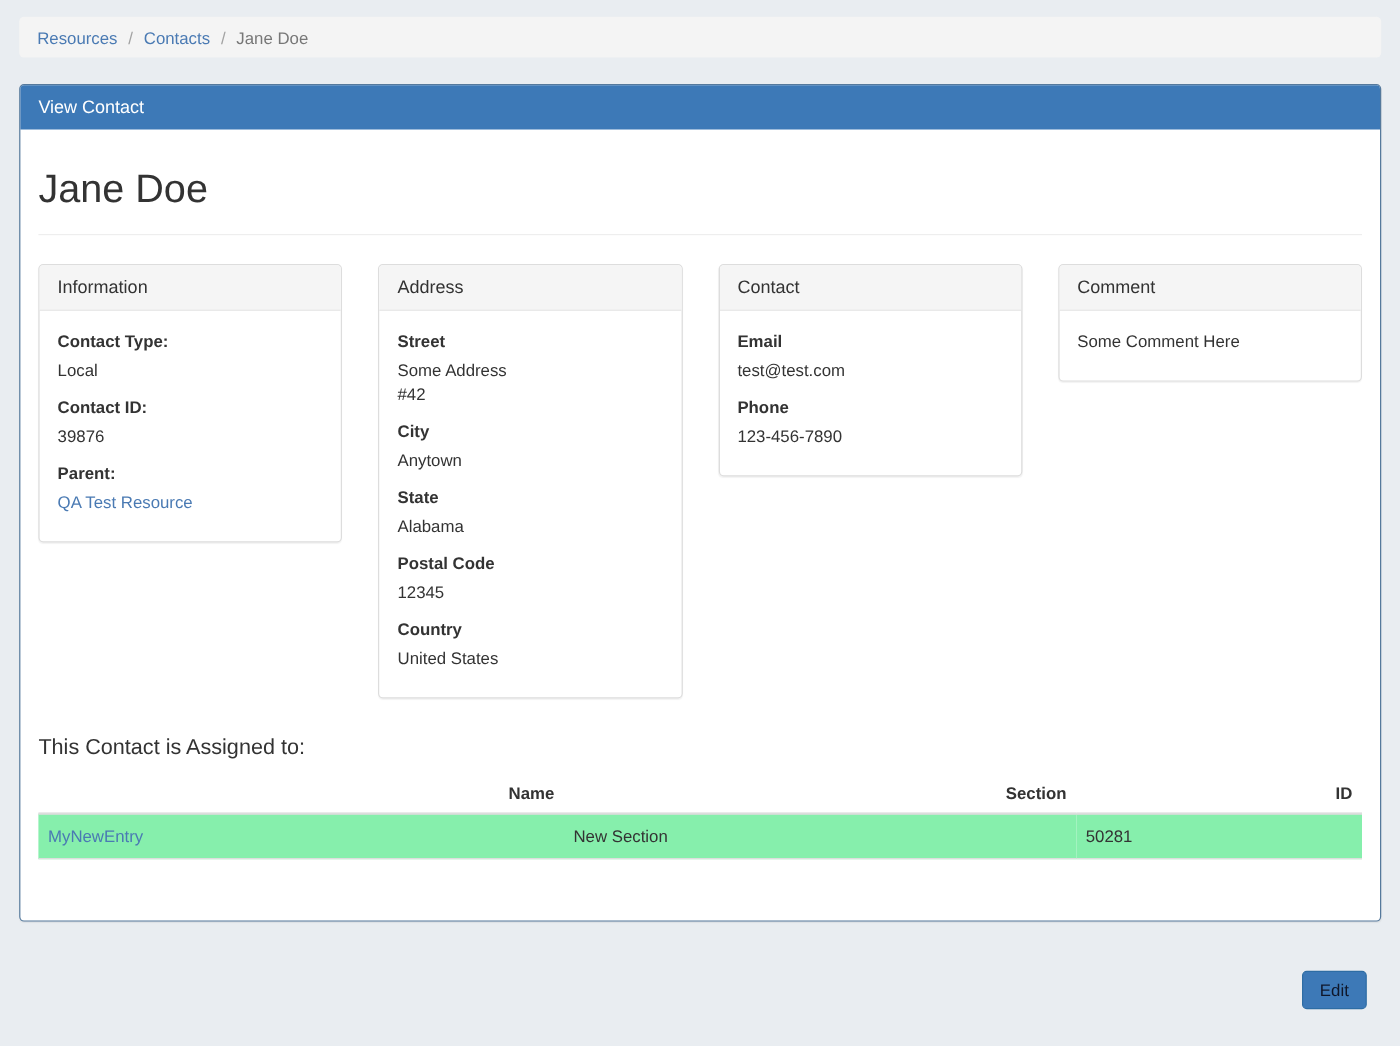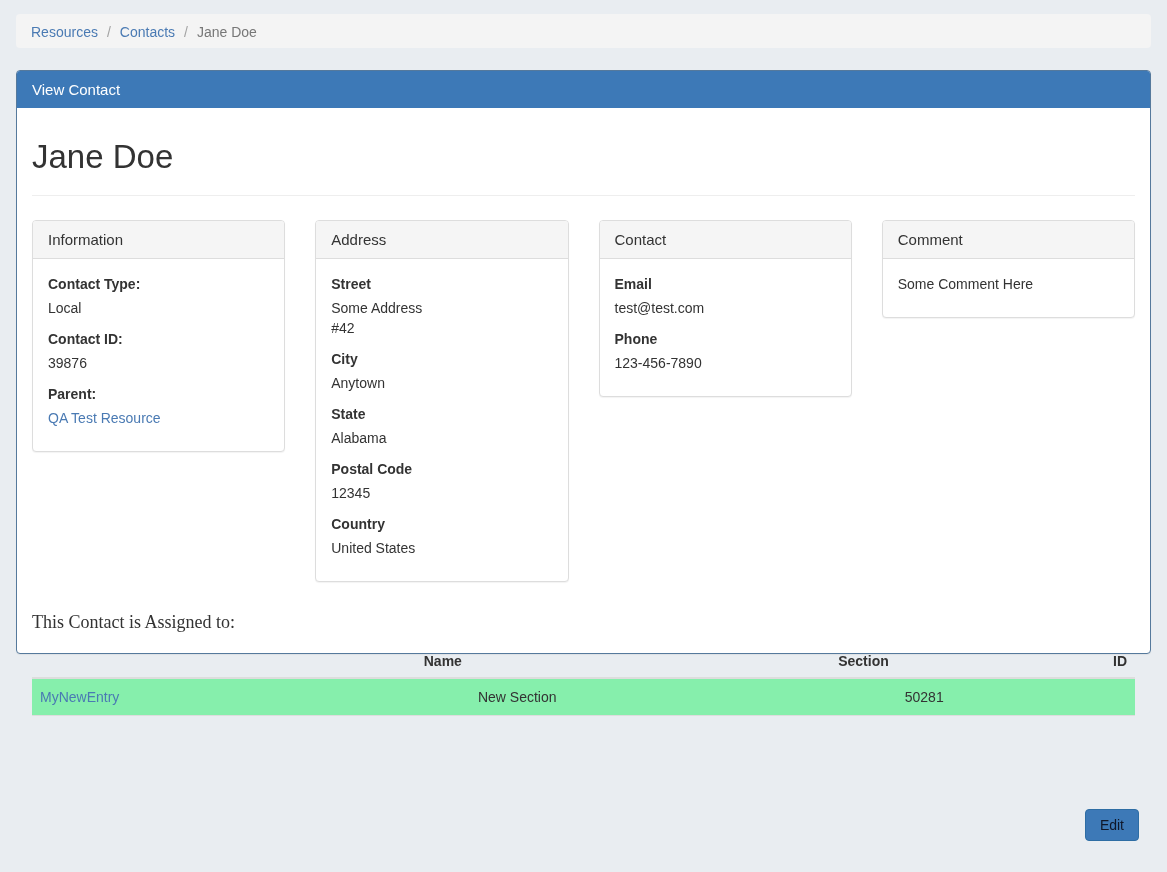--- a/index.html
+++ b/index.html
@@ -32,21 +32,21 @@
     cursor: pointer;
   }
   .breadcrumb .sep { color: #a3a3a3; margin: 0 9px; }
   .breadcrumb .current { color: #777; }
 
   
   .main-panel {
     background: #fff;
     border: 1px solid #55799c;
     border-radius: 4px;
-    height: 584px;
+    height: 698px;
     box-shadow: 0 1px 1px rgba(0,0,0,0.05);
   }
   .main-panel-header {
     background: #3d79b7;
     color: #fff;
     font-size: 15px;
     height: 37px;
     padding: 0 15px;
     line-height: 37px;
     border-radius: 3px 3px 0 0;
@@ -110,21 +110,20 @@
     text-decoration: none;
     cursor: pointer;
   }
 
   
   .assigned-heading {
     font-size: 18px;
     font-weight: 400;
     color: #333;
     margin: 30px 0 12px;
-    font-family: Liberation Serif, serif;
   }
   table.assigned-table {
     width: 100%;
     border-collapse: collapse;
     font-size: 14px;
   }
   .assigned-table th {
     text-align: right;
     font-weight: 700;
     padding: 8px;

